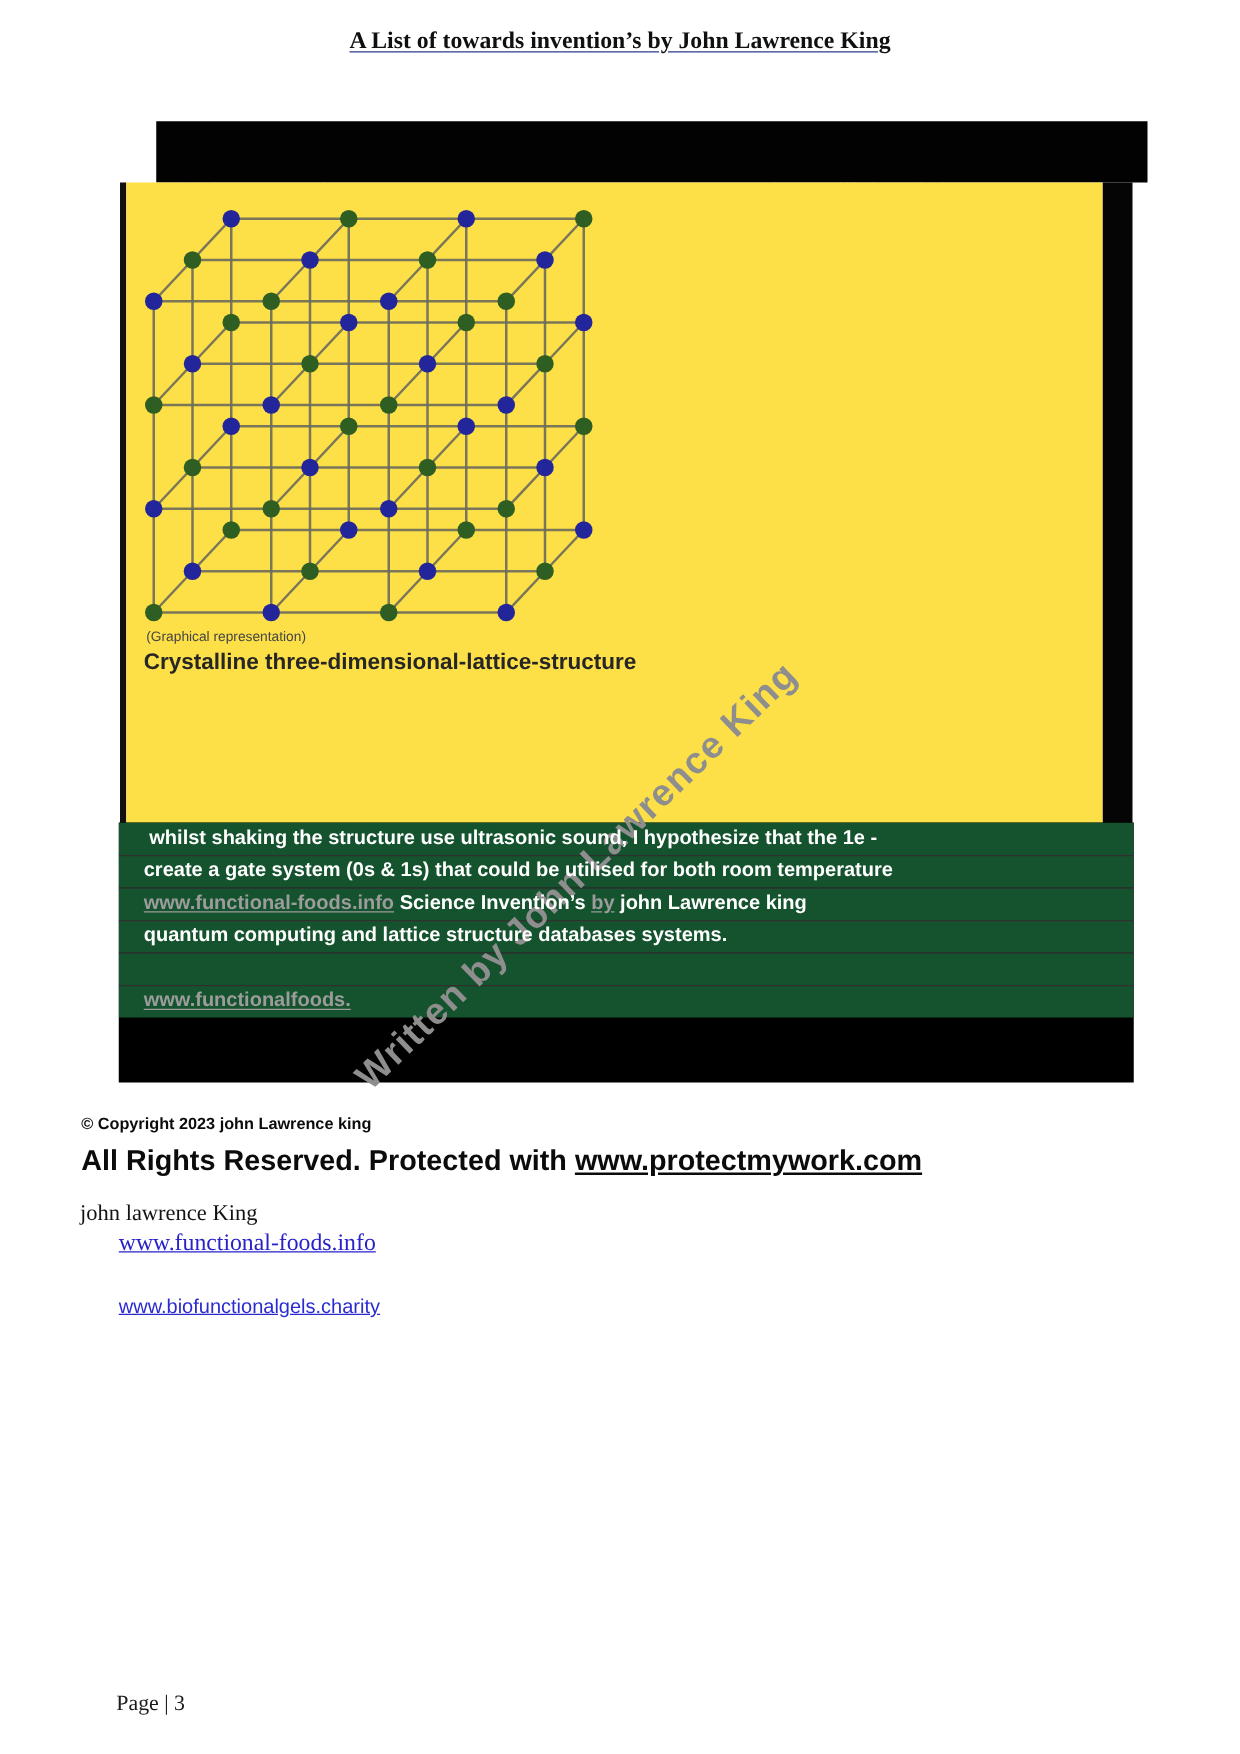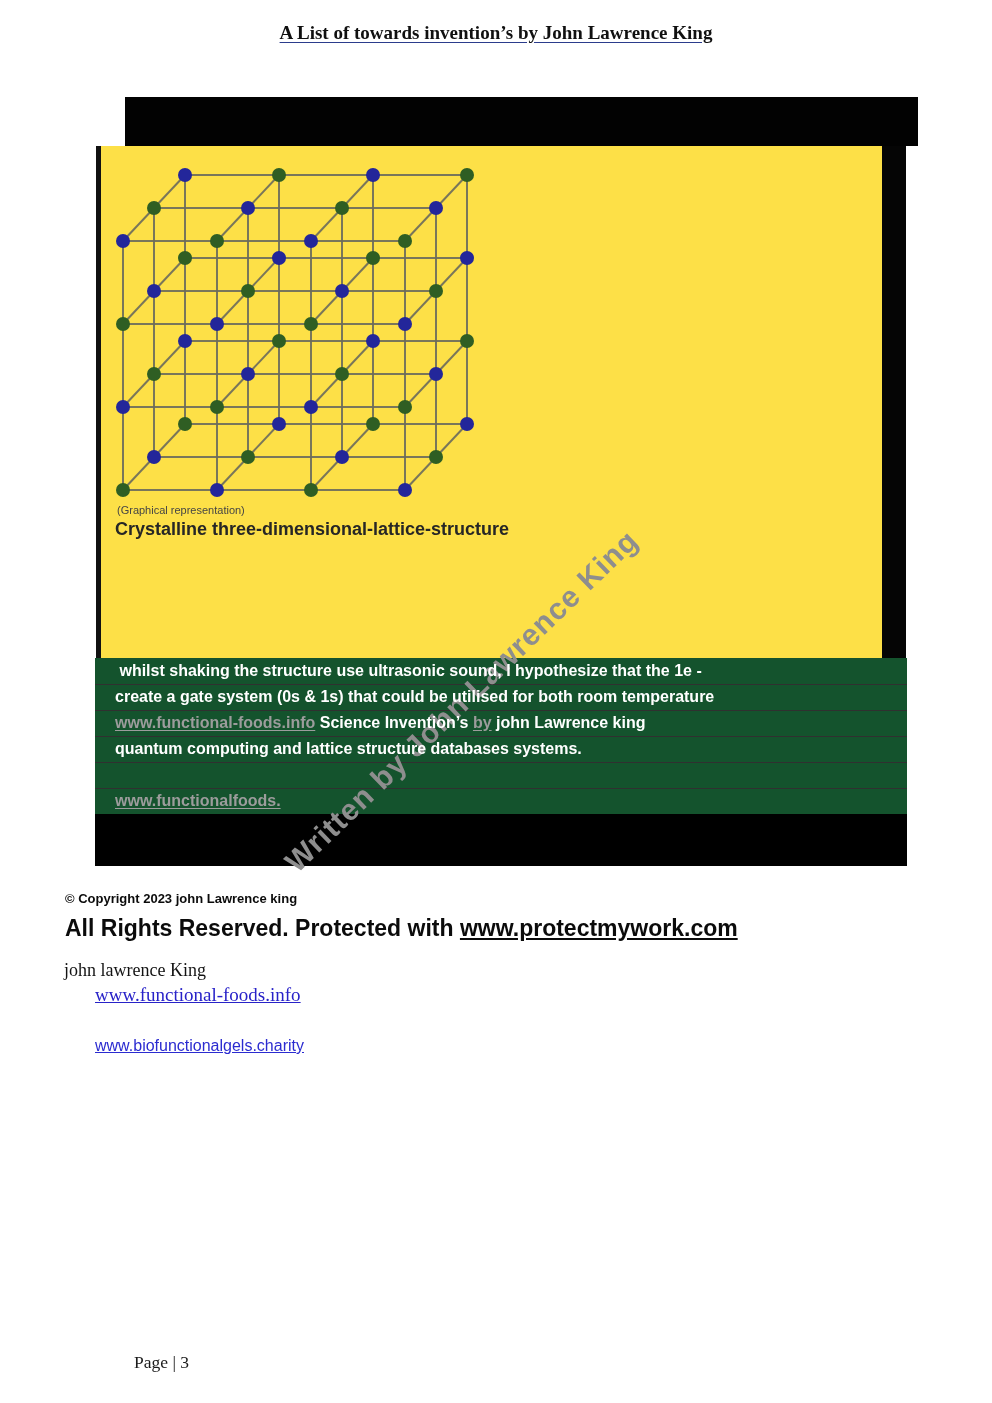--- a/index.html
+++ b/index.html
@@ -45,21 +45,21 @@
   .copy2 a{color:#0b0b0b;text-decoration:underline;text-underline-offset:2px;cursor:pointer;}
 
   
   .author{position:absolute;left:64px;top:960px;font-family:"Liberation Serif", serif;
     font-size:18px;color:#131313;}
   .flink1{position:absolute;left:95px;top:984px;font-family:"Liberation Serif", serif;
     font-size:19px;color:#2822c8;text-decoration:underline;cursor:pointer;}
   .flink2{position:absolute;left:95px;top:1037px;font-size:16px;color:#2b2bd0;
     text-decoration:underline;cursor:pointer;}
   .page-num{position:absolute;left:93px;top:1352px;font-family:"Liberation Serif", serif;
-    font-size:17.5px;color:#1a1a1a;margin-left:41px;}
+    font-size:17.5px;color:#1a1a1a;}
 </style>
 </head>
 <body>
 
 <div class="page">
 
   <div class="doc-title">A List of towards invention’s by John Lawrence King</div>
 
   <div class="banner">
     <span class="bline"><span class="num">13)</span><span class="uline">Idea towards Room Temperature Quantum Computing </span><span>Utilizing light</span></span>

